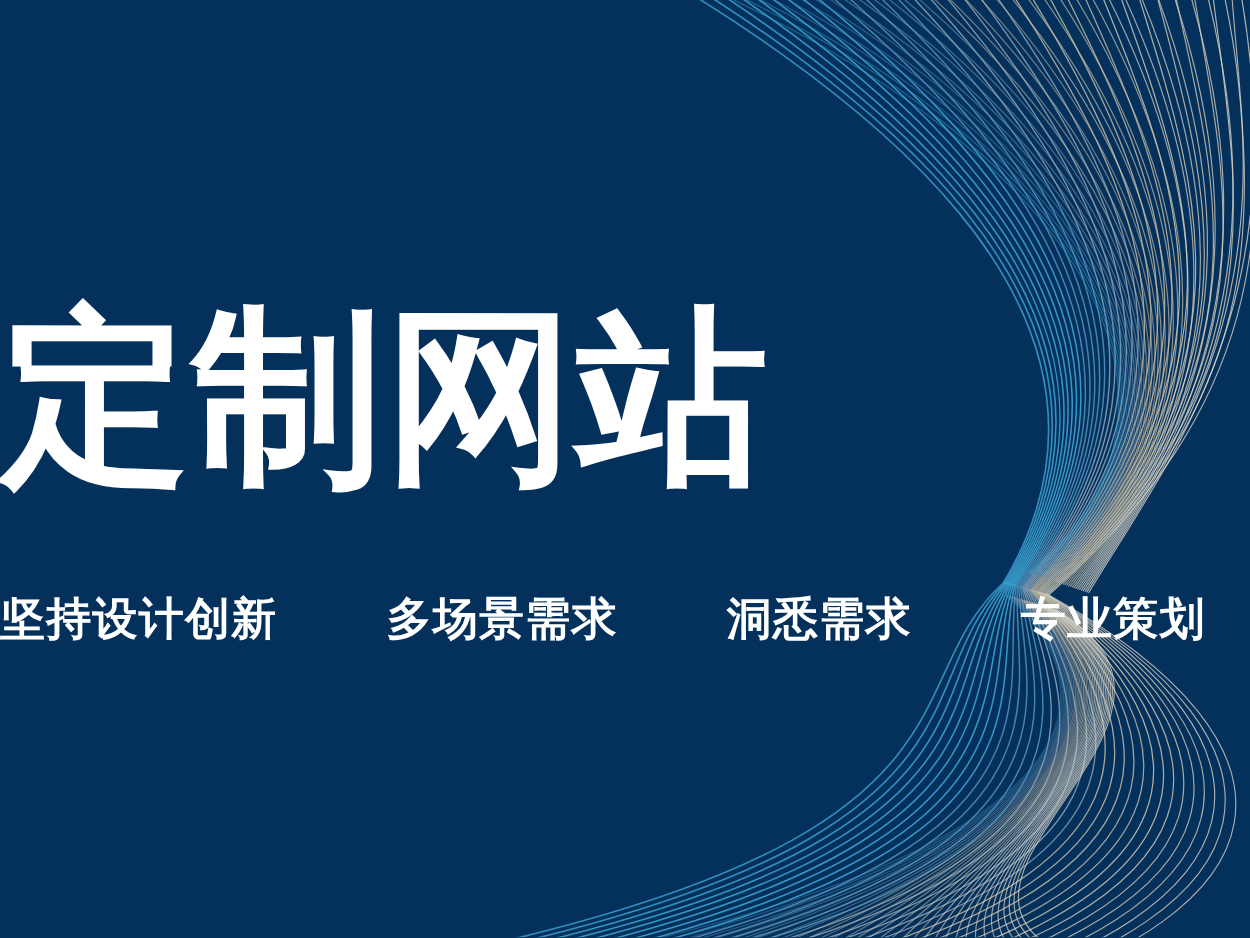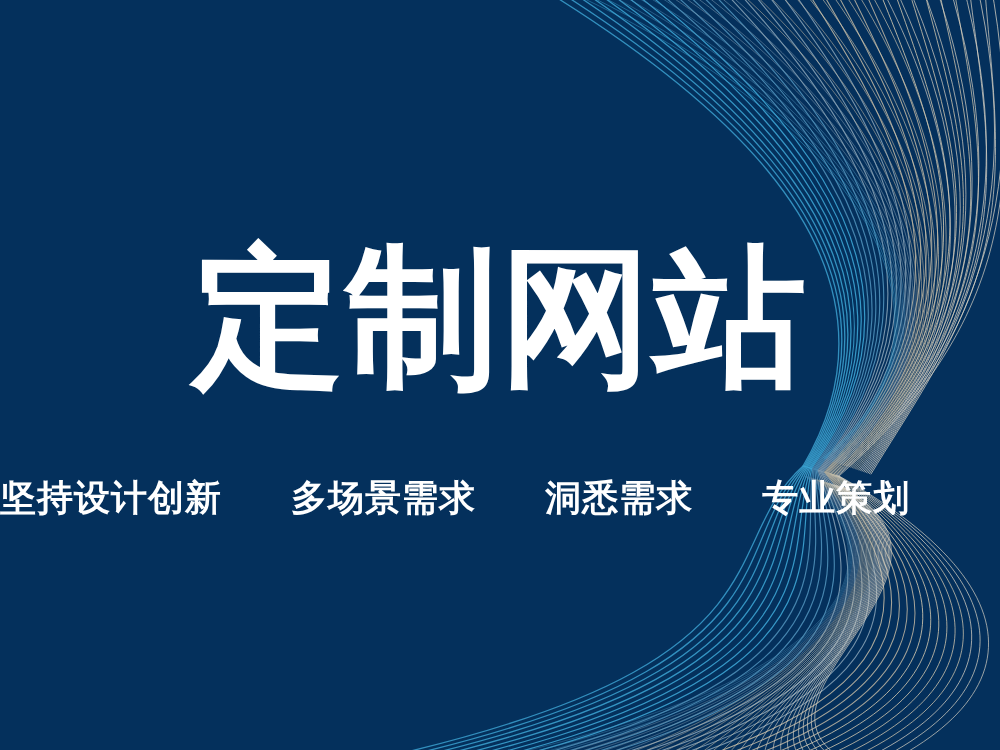--- a/index.html
+++ b/index.html
@@ -20,41 +20,41 @@
     inset: 0;
     width: 1000px;
     height: 750px;
     pointer-events: none;
   }
   .headline {
     position: absolute;
     left: 0;
     top: 238px;
     width: 1000px;
-    text-align: center;
     color: #ffffff;
     font-size: 152px;
     line-height: 1.05;
     font-weight: 700;
     letter-spacing: 2px;
     white-space: nowrap;
     z-index: 1;
   }
   .subline {
     position: absolute;
     left: 0;
     top: 478px;
     width: 888px;
     text-align: center;
     color: #ffffff;
     font-size: 36px;
     line-height: 1.1;
     font-weight: 700;
     white-space: nowrap;
     z-index: 3;
+    font-family: Liberation Mono, monospace;
   }
   .subline .kw {
     display: inline-block;
     letter-spacing: 1px;
   }
   .subline .gap {
     display: inline-block;
     width: 44px;
   }
 </style>

